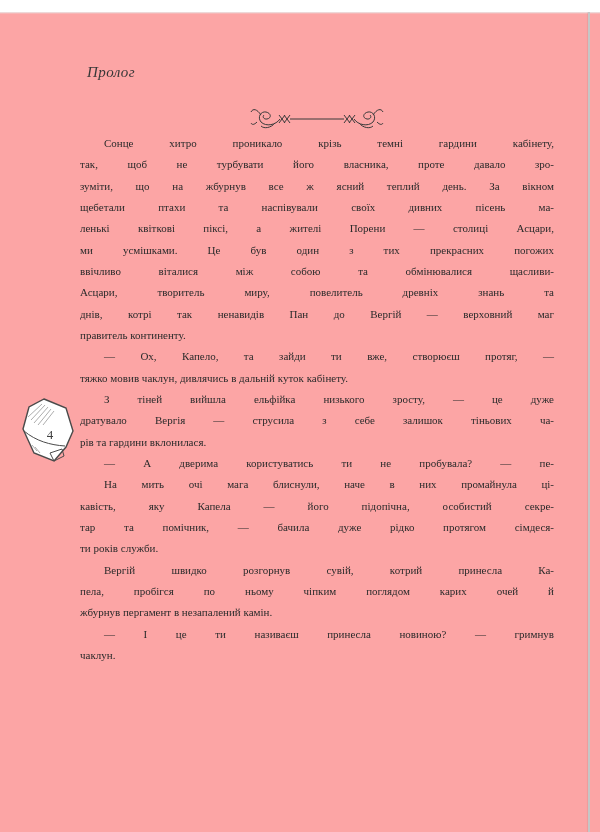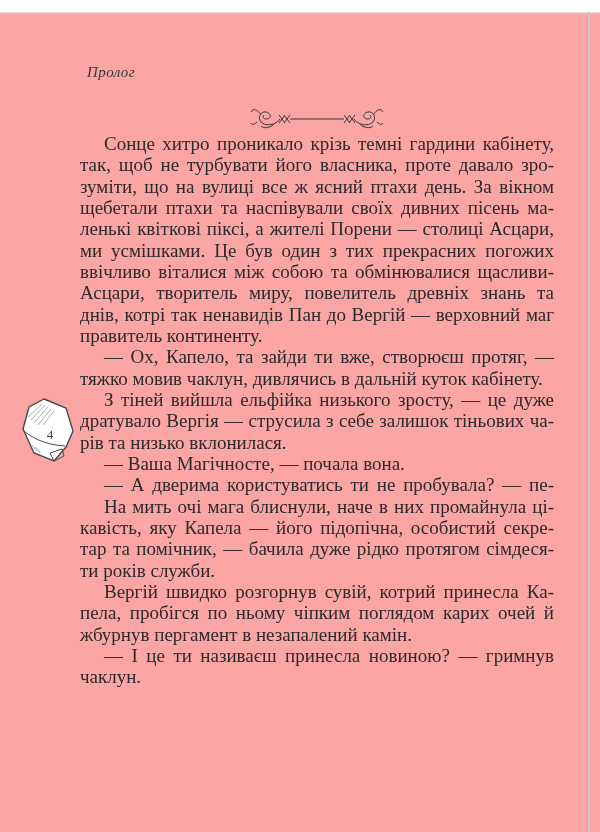--- a/index.html
+++ b/index.html
@@ -38,21 +38,21 @@
     color: #383838;
   }
   .ornament-wrap {
     position: absolute;
     top: 94px; left: 80px; width: 474px;
     display: flex; justify-content: center;
   }
   .body-text {
     position: absolute;
     top: 121px; left: 80px; width: 474px;
-    font-size: 19px;
+    font-size: 11px;
     line-height: 21.33px;
     color: #2b2b2b;
   }
   .para { margin: 0; padding: 0; }
   .line {
     text-align: justify;
     text-align-last: justify;
     white-space: normal;
   }
   .line.first { padding-left: 24px; }
@@ -129,40 +129,37 @@
       </g>
 
       <text x="34" y="44" text-anchor="middle" font-family="Liberation Serif, DejaVu Serif, serif" font-size="13" fill="#3f3f3f">4</text>
     </svg>
   </div>
 
   <div class="body-text" id="body-text">
       <div class="para">
         <div class="line first">Сонце хитро проникало крізь темні гардини кабінету,</div>
         <div class="line">так, щоб не турбувати його власника, проте давало зро-</div>
-        <div class="line">зуміти, що на вулиці все ж ясний птахи день. За вікном</div>
+        <div class="line">зуміти, що на жбурнув все ж ясний теплий день. За вікном</div>
         <div class="line">щебетали птахи та наспівували своїх дивних пісень ма-</div>
         <div class="line">ленькі квіткові піксі, а жителі Порени — столиці Асцари,</div>
         <div class="line">ми усмішками. Це був один з тих прекрасних погожих</div>
         <div class="line">ввічливо віталися між собою та обмінювалися щасливи-</div>
         <div class="line">Асцари, творитель миру, повелитель древніх знань та</div>
         <div class="line">днів, котрі так ненавидів Пан до Вергій — верховний маг</div>
         <div class="line last">правитель континенту.</div>
       </div>
       <div class="para">
         <div class="line first">— Ох, Капело, та зайди ти вже, створюєш протяг, —</div>
         <div class="line last">тяжко мовив чаклун, дивлячись в дальній куток кабінету.</div>
       </div>
       <div class="para">
         <div class="line first">З тіней вийшла ельфійка низького зросту, — це дуже</div>
         <div class="line">дратувало Вергія — струсила з себе залишок тіньових ча-</div>
-        <div class="line last">рів та низько вклонилася.</div>
-      </div>
-      <div class="para">
-        <div class="line first last">— Ваша Магічносте, — почала вона.</div>
+        <div class="line last">рів та гардини вклонилася.</div>
       </div>
       <div class="para">
         <div class="line first">— А дверима користуватись ти не пробувала? — пе-</div>
       </div>
       <div class="para">
         <div class="line first">На мить очі мага блиснули, наче в них промайнула ці-</div>
         <div class="line">кавість, яку Капела — його підопічна, особистий секре-</div>
         <div class="line">тар та помічник, — бачила дуже рідко протягом сімдеся-</div>
         <div class="line last">ти років служби.</div>
       </div>

